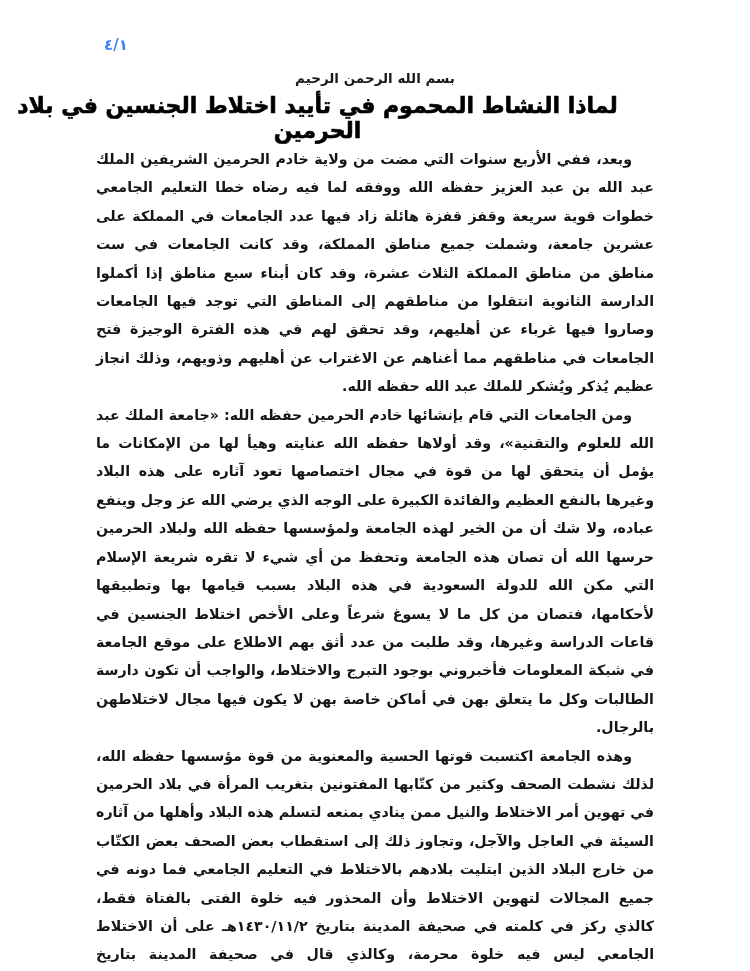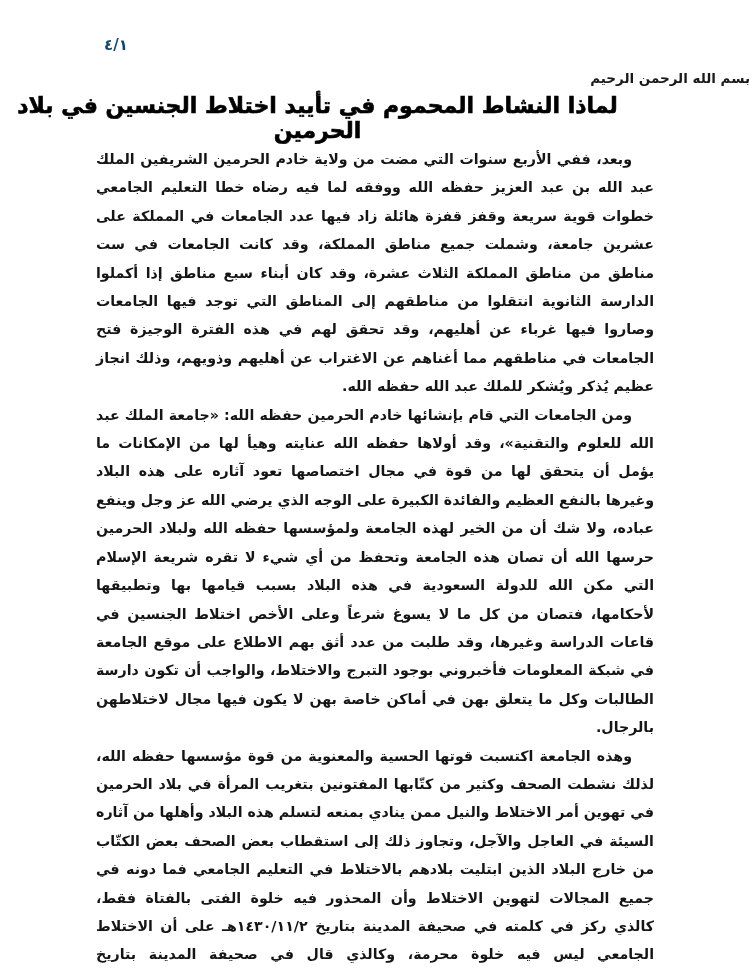--- a/index.html
+++ b/index.html
@@ -16,27 +16,28 @@
     font-family: "DejaVu Sans", sans-serif;
   }
   .page-number {
     position: absolute;
     top: 36px;
     left: 104px;
     font-size: 15px;
     font-weight: bold;
     direction: ltr;
     unicode-bidi: bidi-override;
-    color: #0c4a6e;
+    color: #3b82f6;
   }
   .basmala {
     position: absolute;
     top: 70px;
     left: 0;
     width: 750px;
+    text-align: center;
     font-size: 13.5px;
     font-weight: bold;
     color: #1a1a1a;
   }
   .title {
     position: absolute;
     top: 93px;
     left: 0;
     width: 635px;
     text-align: center;

